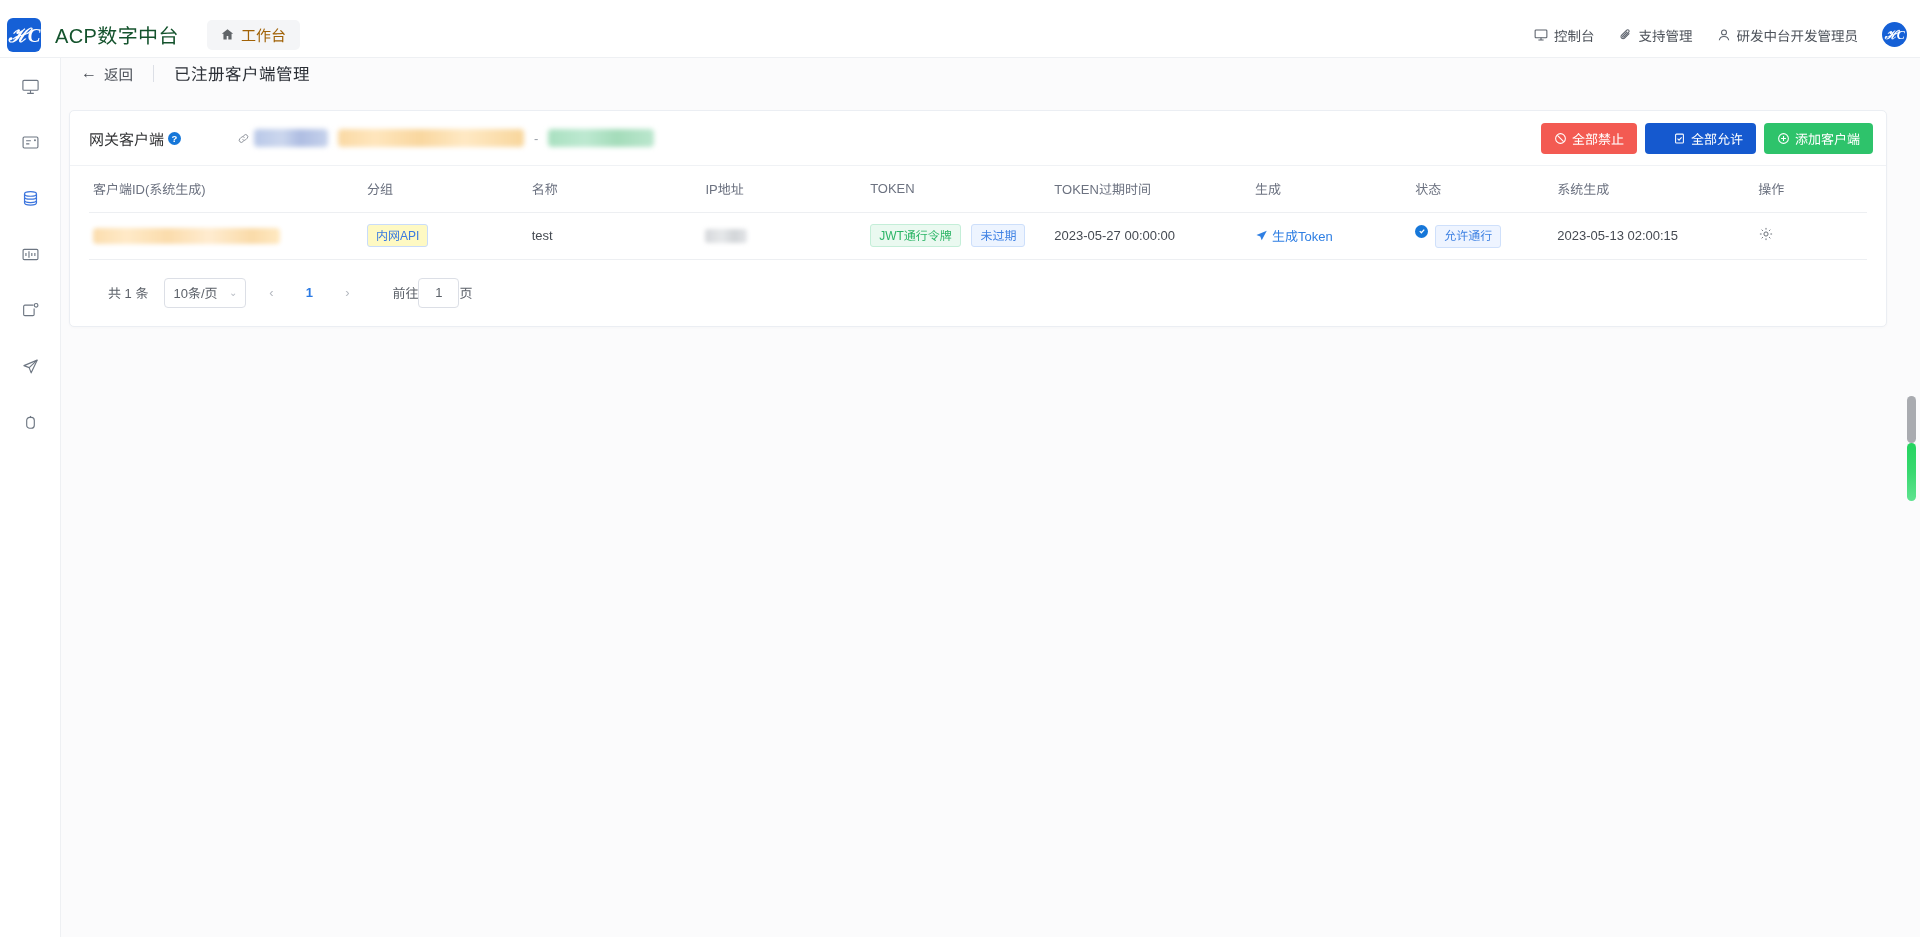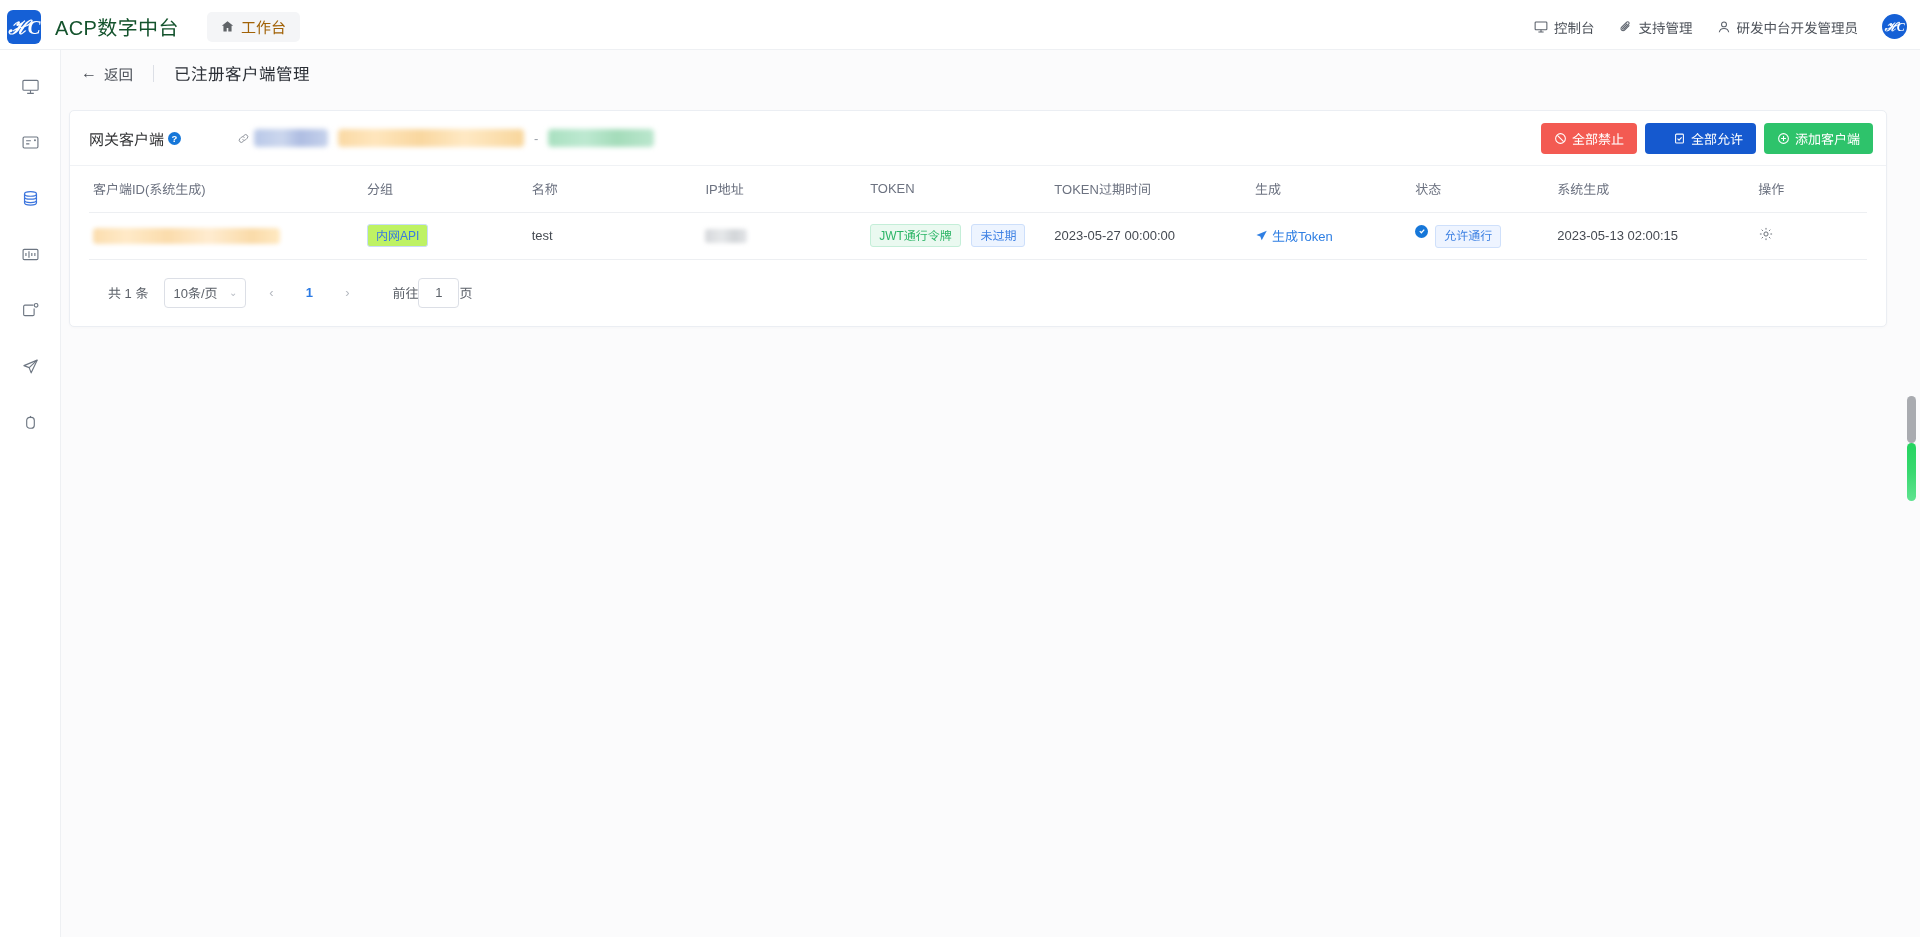--- a/index.html
+++ b/index.html
@@ -7,21 +7,21 @@
   html, body {
     width: 1920px; height: 937px;
     font-family: "Liberation Sans", "DejaVu Sans", sans-serif;
     background: #ffffff;
     color: #303133;
     overflow: hidden;
   }
 
   
   #top-header {
-    position: absolute; top: 4px; left: 0;
+    position: absolute; top: 12px; left: 0;
     width: 1920px; height: 46px;
     background: #ffffff;
     border-bottom: 1px solid #eef0f3;
     display: flex; align-items: center;
     z-index: 30;
   }
   .logo-box {
     width: 34px; height: 34px; margin-left: 7px;
     background: #1560d6; border-radius: 6px;
     display: flex; align-items: center; justify-content: center;
@@ -184,21 +184,21 @@
     display:inline-block; width: 42px; height: 14px; border-radius: 3px;
     background: linear-gradient(90deg,#d6d8db 0%,#e6e8ea 40%,#d2d5d8 70%,#e3e5e8 100%);
     filter: blur(2.2px); vertical-align: middle;
   }
 
   .tag {
     display: inline-flex; align-items: center; justify-content: center;
     height: 23px; padding: 0 8px; border-radius: 3px;
     font-size: 12px; line-height: 1; white-space: nowrap;
   }
-  .tag-blue   { background:#bef264; color:#3a7ae0; border:1px solid #c9dcfa; }
+  .tag-blue   { background:#fef9c3; color:#3a7ae0; border:1px solid #c9dcfa; }
   .tag-green  { background:#eaf9f0; color:#2bb566; border:1px solid #c4eed8; }
   .tag-lblue  { background:#edf4ff; color:#4183e4; border:1px solid #cddffb; margin-left:7px; }
   .tag-state  { background:#eef4ff; color:#3f82e3; border:1px solid #cfe0fb; }
 
   .gen-link {
     color: #2f7fe3; cursor: pointer;
     display: inline-flex; align-items: center; gap: 4px;
   }
   .gen-link svg { width: 13px; height: 13px; display:block; }
   .state-cell { display: inline-flex; gap: 7px; }

